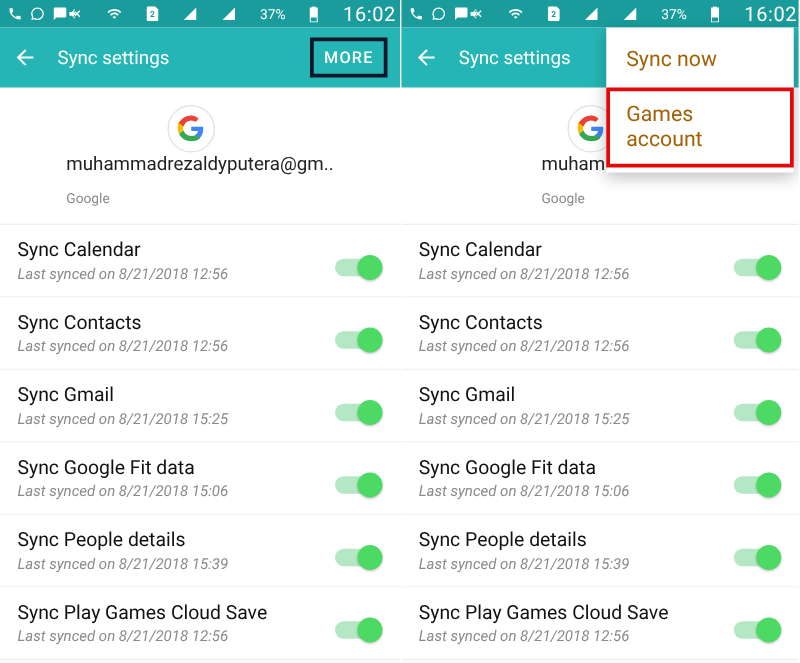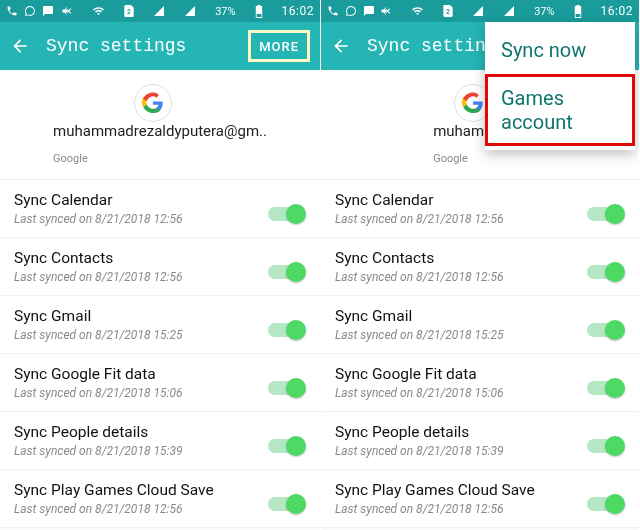--- a/index.html
+++ b/index.html
@@ -5,43 +5,43 @@
   * { margin: 0; padding: 0; box-sizing: border-box; }
   body { font-family: Roboto, Arial, sans-serif; background: #fff; width: 640px; height: 530px; overflow: hidden; }
   .container { display: flex; width: 640px; height: 530px; }
   .pane { width: 320px; height: 530px; background: #fafafa; position: relative; overflow: hidden; }
   .pane + .pane { border-left: 1px solid #fff; width: 319px;}
   .statusbar { height: 22px; background: #1a9c9c; display: flex; align-items: center; padding: 0 6px; }
   .sb-left { display: flex; gap: 6px; align-items: center; flex: 0 0 auto; }
   .sb-right { display: flex; gap: 19px; align-items: center; margin-left: auto; font-size: 11px; color: #fff; }
   .sb-right span, .sb-left span { display: inline-flex; }
   .sb-icon svg { display: block; }
-  .clock { font-size: 12px; color: #fff; font-weight: 400; letter-spacing: .5px; }
+  .clock { font-size: 16px; color: #fff; font-weight: 400; letter-spacing: .5px; }
   .batt { font-size: 11px; color: #fff; }
   .appbar { height: 48px; background: #26b5b5; display: flex; align-items: center; padding: 0 10px 0 10px; color: #fff; position: relative; }
   .back { margin-right: 16px; display:flex; align-items:center; }
-  .title { font-size: 18px; font-weight: 400; flex: 1; font-family: Liberation Mono, monospace; }
+  .title { font-size: 15px; font-weight: 400; flex: 1; }
   .more-wrap { height: 32px; display: flex; align-items: center; padding: 0 8px; font-size: 13px; letter-spacing: 1px; font-weight:500;}
-  .hl-red { border: 3px solid #fef9c3; margin-left: 12px; }
+  .hl-red { border: 3px solid #0f172a; margin-left: 12px; }
   .account-row { display: flex; align-items: center; padding: 14px 14px 14px 14px; background: #fff; flex-direction: column; }
   .g-badge { width: 38px; height: 38px; border-radius: 50%; border: 1px solid #e0e0e0; display: flex; align-items: center; justify-content: center; margin-right: 14px; flex-shrink:0;}
   .acct-text { overflow: hidden; }
   .acct-email { font-size: 15px; color: #222; white-space: nowrap; overflow: hidden; text-overflow: ellipsis; }
   .acct-provider { font-size: 11px; color: #8a8a8a; margin-top: 12px; }
   .divider { height: 1px; background: #eee; }
   .sync-list { }
   .sync-item { display: flex; align-items: flex-end; padding: 11px 14px 11px 14px; background: #fff; border-bottom: 1px solid #f1f1f1; }
   .sync-text { flex: 1; overflow:hidden; }
   .sync-title { font-size: 15.5px; color: #111; white-space: nowrap; overflow: hidden; text-overflow: ellipsis; }
   .sync-sub { font-size: 12px; color: #8a8a8a; margin-top: 3px; white-space: nowrap; overflow:hidden; text-overflow:ellipsis;font-style:italic;}
   .toggle { width: 42px; height: 24px; position: relative; flex-shrink:0; }
   .toggle .track { position: absolute; width: 34px; height: 14px; background: #b4e8c4; border-radius: 8px; top: 5px; left: 4px; }
   .toggle .thumb { position: absolute; width: 20px; height: 20px; background: #4cd964; border-radius: 50%; top: 2px; right: 0; box-shadow: 0 1px 2px rgba(0,0,0,.25); }
   .menu { position: absolute; top: 22px; right: 4px; width: 150px; background: #fff; box-shadow: 0 4px 12px rgba(0,0,0,.25); z-index: 5; padding: 4px 0; }
-  .menu-item { padding: 12px 16px; font-size: 20px; color: #0f766e; }
+  .menu-item { padding: 12px 16px; font-size: 17px; color: #a16207; }
   .menu-item.hl { border: 3px solid #e20808; padding: 9px 13px; }
 </style>
 </head>
 <body>
 
 <div class="container">
 
   <div class="pane">
     <div class="statusbar">
       <div class="sb-left">

